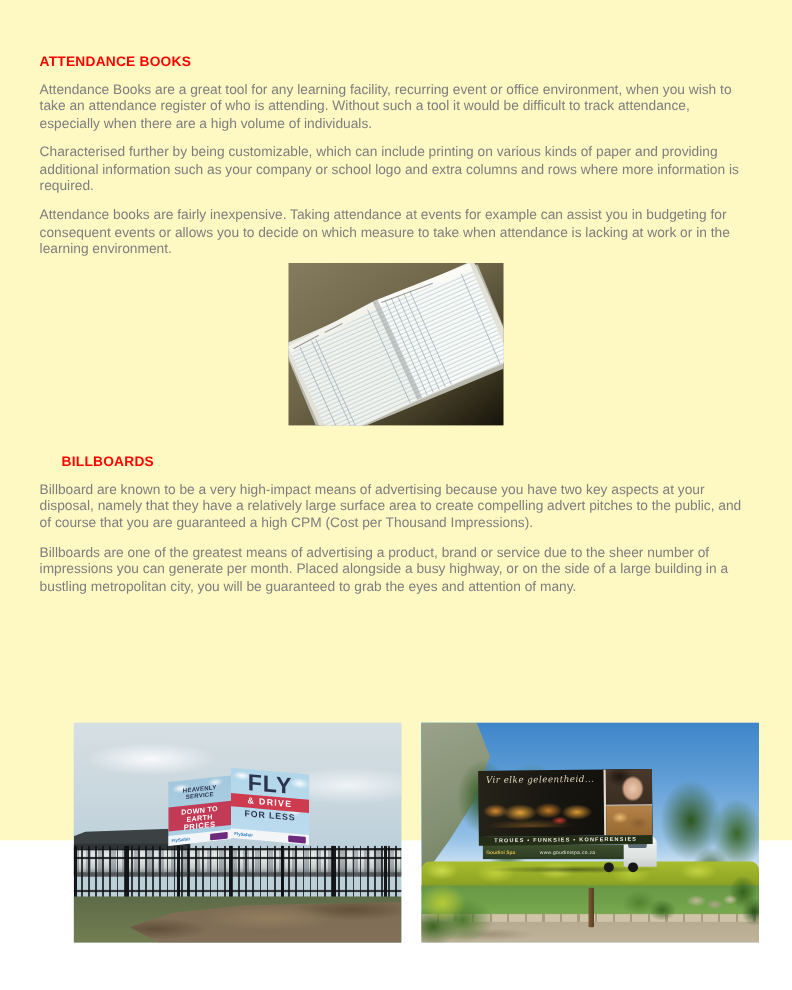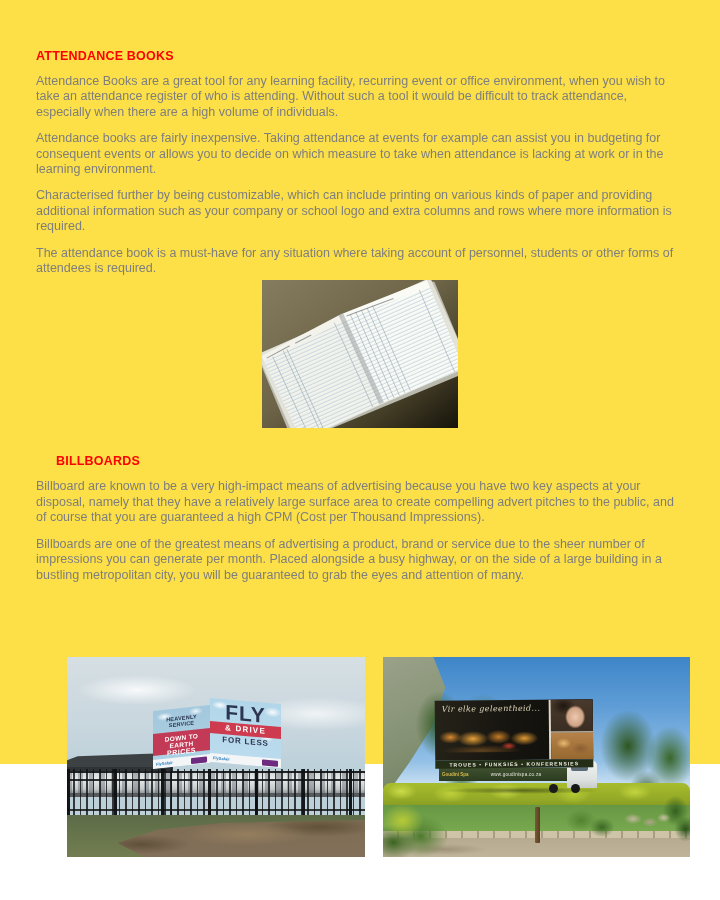--- a/index.html
+++ b/index.html
@@ -1,17 +1,17 @@
 <!DOCTYPE html>
 <html><head>
 <meta charset="utf-8">
 <style>
   html,body{margin:0;padding:0;background:#ffffff;}
   body{width:720px;height:900px;font-family:"Liberation Sans",sans-serif;overflow:hidden;}
-  .page{position:relative;width:720px;height:764px;background:#fde047;}
+  .page{position:relative;width:720px;height:764px;background:#fef9c3;}
   .content{padding:49px 36px 0 36px;width:648px;}
   .heading{margin:0;color:#fe0000;font-size:12.5px;font-weight:bold;letter-spacing:.2px;}
   .heading.billboards{margin-top:26px;margin-left:20px;}
   p.body{margin:11px 0 0 0;color:#7e7e7e;font-size:12.5px;line-height:15.4px;}
 
   
   .book-fig{margin:4px auto 0 auto;width:196px;height:148px;overflow:hidden;}
   .book-fig svg{display:block;}
 
   
@@ -167,23 +167,22 @@
     background:radial-gradient(closest-side,rgba(20,32,12,.5),rgba(0,0,0,0));}
 </style>
 </head>
 <body>
 
 <div class="page">
   <div class="content">
 
     <h2 class="heading">ATTENDANCE BOOKS</h2>
     <p class="body">Attendance Books are a great tool for any learning facility, recurring event or office environment, when you wish to take an attendance register of who is attending. Without such a tool it would be difficult to track attendance, especially when there are a high volume of individuals.</p>
+    <p class="body">Characterised further by being customizable, which can include printing on various kinds of paper and providing additional information such as your company or school logo and extra columns and rows where more information is required.</p>
     <p class="body">Attendance books are fairly inexpensive. Taking attendance at events for example can assist you in budgeting for consequent events or allows you to decide on which measure to take when attendance is lacking at work or in the learning environment.</p>
-    <p class="body">Characterised further by being customizable, which can include printing on various kinds of paper and providing additional information such as your company or school logo and extra columns and rows where more information is required.</p>
-    <p class="body">The attendance book is a must-have for any situation where taking account of personnel, students or other forms of attendees is required.</p>
 
     <div class="book-fig">
       <svg viewBox="0 0 196 148" width="196" height="148">
         <defs>
           <linearGradient id="bkbg" x1="0" y1="0" x2="1" y2="1">
             <stop offset="0" stop-color="#857c60"></stop>
             <stop offset=".45" stop-color="#6e6549"></stop>
             <stop offset=".75" stop-color="#453e27"></stop>
             <stop offset="1" stop-color="#15130a"></stop>
           </linearGradient>

